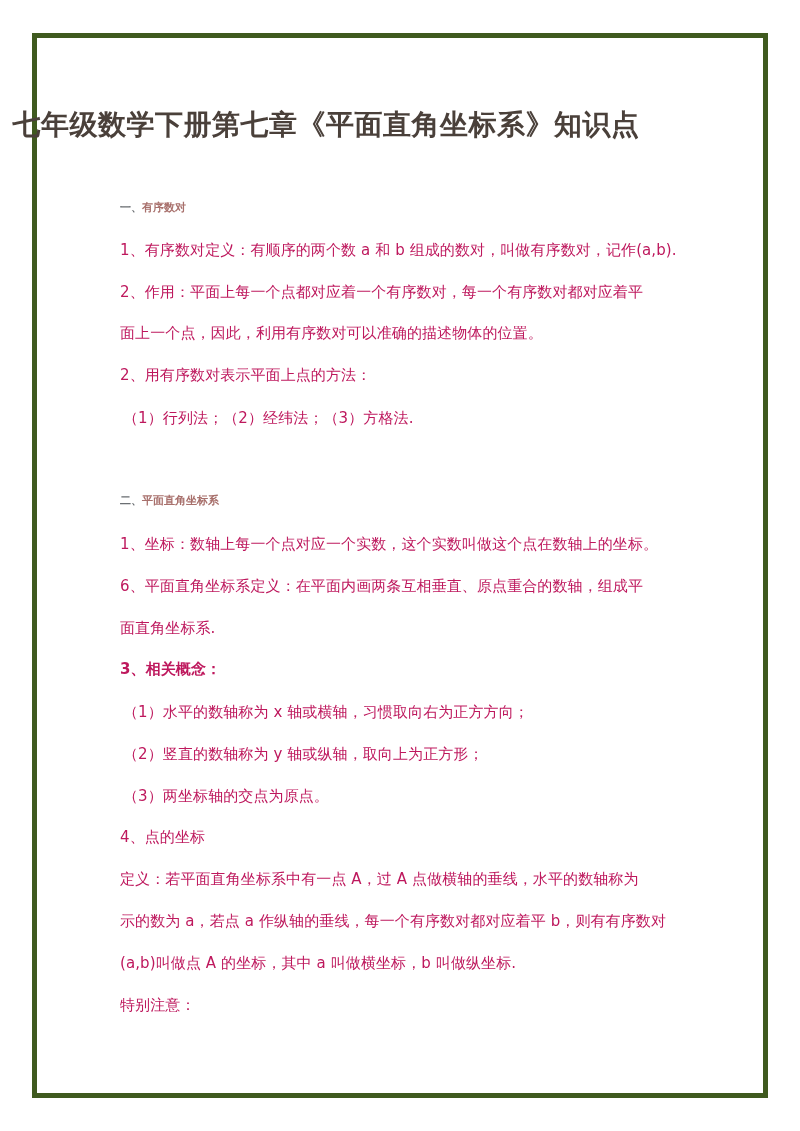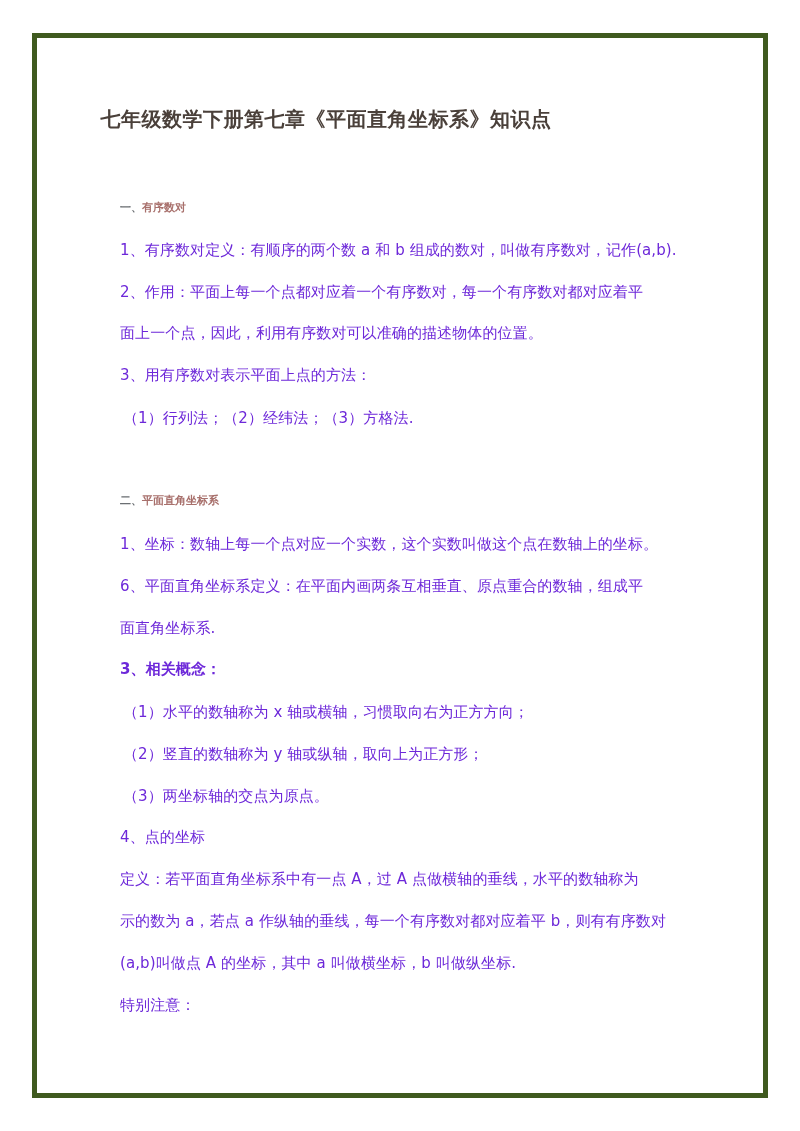--- a/index.html
+++ b/index.html
@@ -23,42 +23,42 @@
     height: 1055px;
     border: 5px solid #3f5a1f;
     box-sizing: content-box;
   }
   .doc-title {
     position: absolute;
     left: 0;
     width: 652px;
     top: 106px;
     text-align: center;
-    font-size: 20px;
+    font-size: 28px;
     font-weight: bold;
     color: #4a403a;
     letter-spacing: 0.5px;
   }
   .section-heading {
     position: absolute;
     left: 120px;
     font-size: 11px;
     font-weight: bold;
   }
   .section-heading .num {
     color: #6b6f73;
   }
   .section-heading .label {
     color: #a8706c;
   }
   .line {
     position: absolute;
     left: 120px;
     font-size: 15px;
-    color: #6d28d9;
+    color: #be185d;
     white-space: nowrap;
     letter-spacing: 0.1px;
   }
   .indent {
     left: 123px;
   }
 </style>
 </head>
 <body>
 
@@ -66,21 +66,21 @@
 
 <div class="doc-title">七年级数学下册第七章《平面直角坐标系》知识点</div>
 
 <div class="section-heading" style="top:200px;">
   <span class="num">一、</span><span class="label">有序数对</span>
 </div>
 
 <div class="line" style="top:241px;">1、有序数对定义：有顺序的两个数 a 和 b 组成的数对，叫做有序数对，记作(a,b).</div>
 <div class="line" style="top:283px;">2、作用：平面上每一个点都对应着一个有序数对，每一个有序数对都对应着平</div>
 <div class="line" style="top:324px;">面上一个点，因此，利用有序数对可以准确的描述物体的位置。</div>
-<div class="line" style="top:366px;">3、用有序数对表示平面上点的方法：</div>
+<div class="line" style="top:366px;">2、用有序数对表示平面上点的方法：</div>
 <div class="line indent" style="top:409px;">（1）行列法；（2）经纬法；（3）方格法.</div>
 
 <div class="section-heading" style="top:493px;">
   <span class="num">二、</span><span class="label">平面直角坐标系</span>
 </div>
 
 <div class="line" style="top:535px;">1、坐标：数轴上每一个点对应一个实数，这个实数叫做这个点在数轴上的坐标。</div>
 <div class="line" style="top:577px;">6、平面直角坐标系定义：在平面内画两条互相垂直、原点重合的数轴，组成平</div>
 <div class="line" style="top:619px;">面直角坐标系.</div>
 <div class="line" style="top:660px;font-weight:bold;">3、相关概念：</div>

